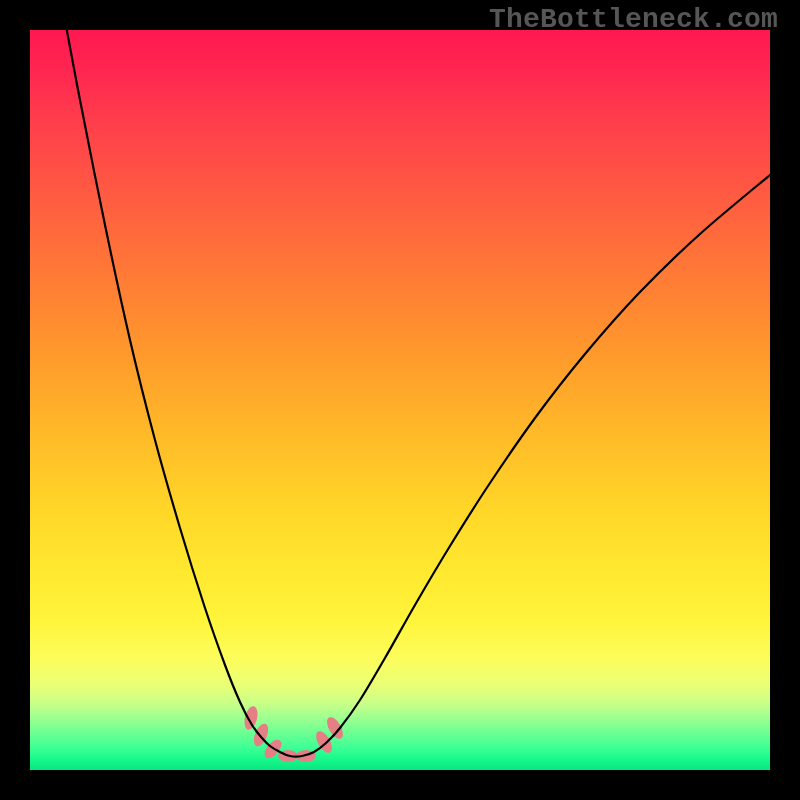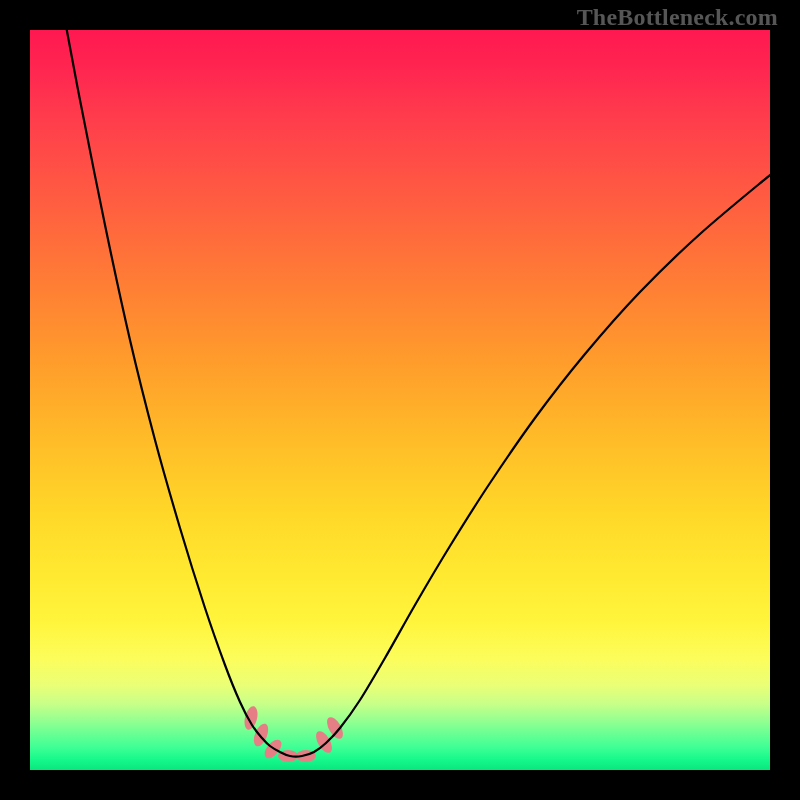--- a/index.html
+++ b/index.html
@@ -7,22 +7,22 @@
   .frame {
     width: 800px;
     height: 800px;
     background: #000;
     position: relative;
   }
   .watermark {
     position: absolute;
     top: 4px;
     right: 22px;
-    font-family: Liberation Serif, serif;
-    font-size: 24px;
+    font-family: Liberation Mono, monospace;
+    font-size: 28px;
     font-weight: bold;
     color: #565656;
     letter-spacing: 0.2px;
   }
   .plot {
     position: absolute;
     left: 30px;
     top: 30px;
     width: 740px;
     height: 740px;

